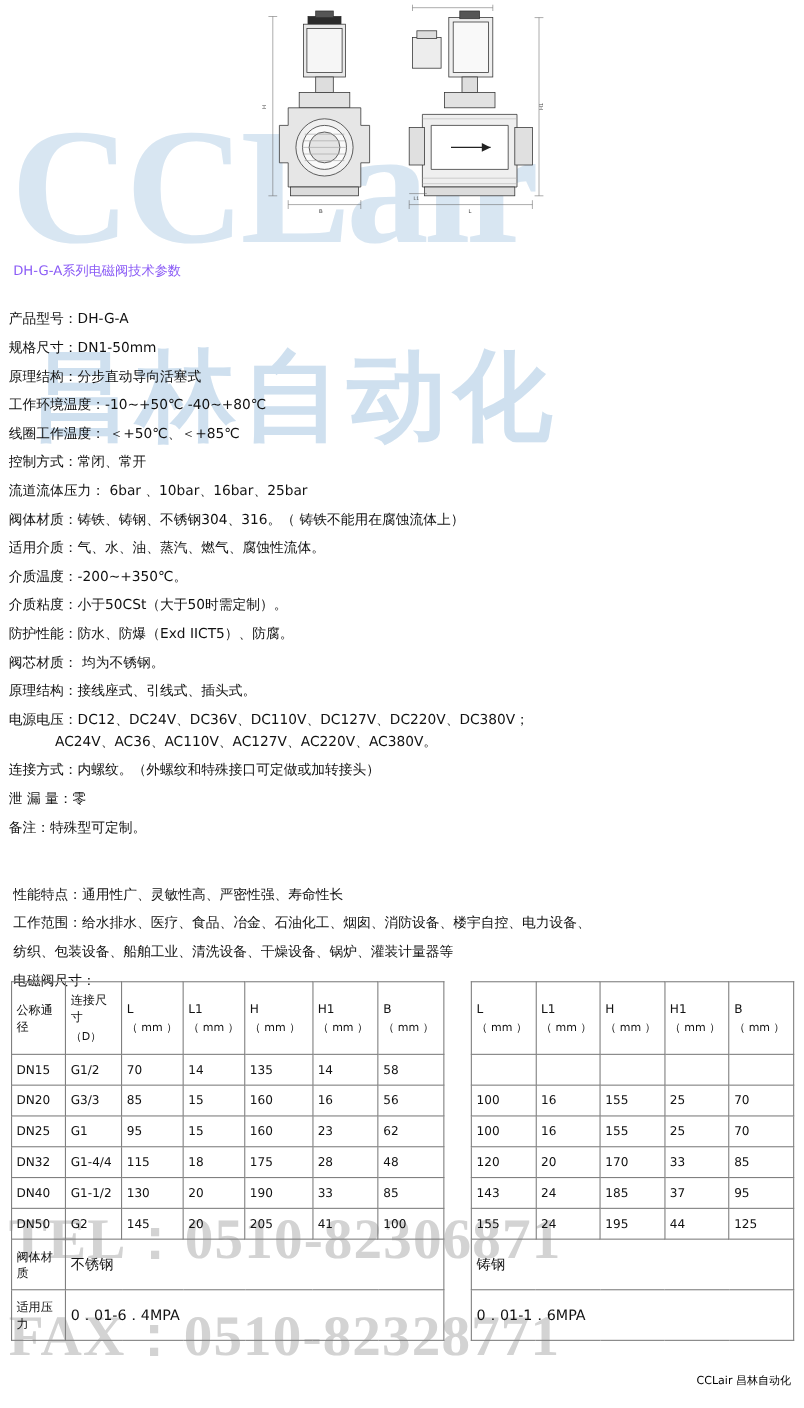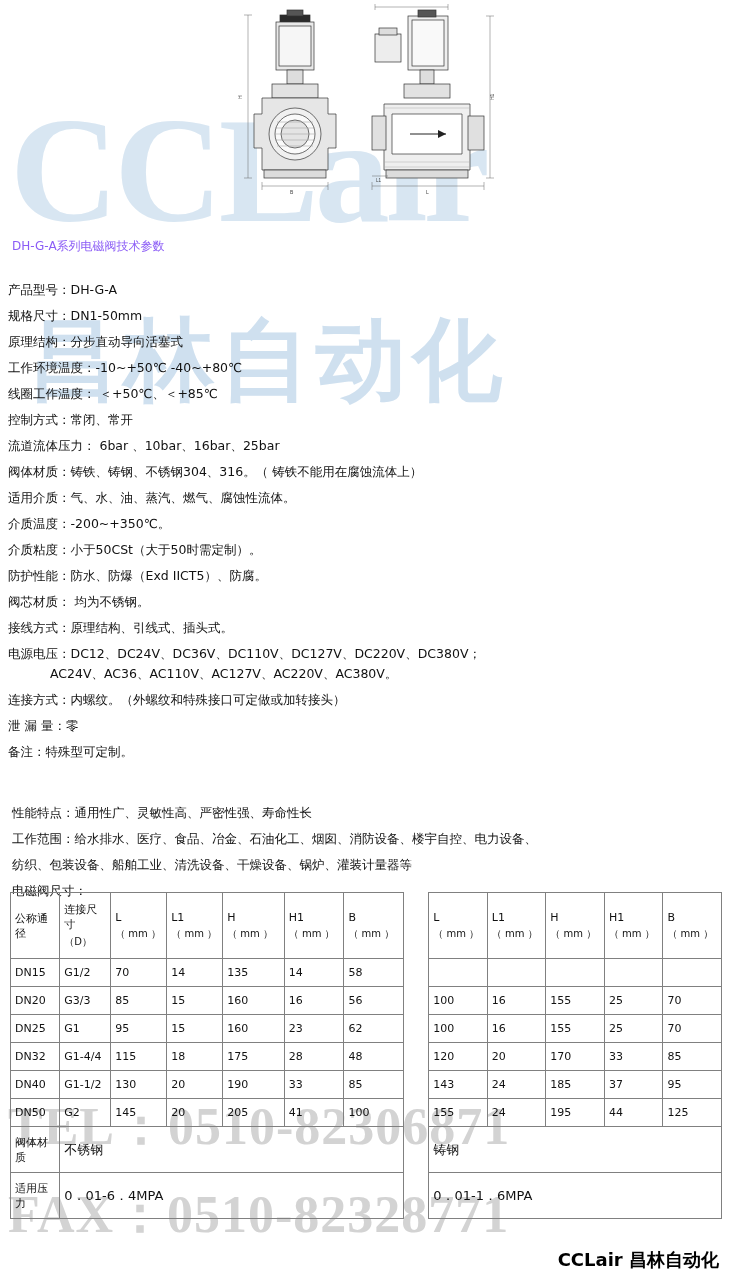--- a/index.html
+++ b/index.html
@@ -145,22 +145,22 @@
   .hdr-cell .u { display: block; font-size: 10px; margin-top: 3px; }
   .row-cell { height: 28px; }
   .mat-row td { height: 46px; vertical-align: top; padding-top: 4px; }
   .press-row td { height: 46px; vertical-align: top; padding-top: 4px; margin-left: 20px; }
   .val-big { font-size: 13px; }
 
   .brand {
     position: absolute;
     right: 12px; top: 1248px;
     font-family: "DejaVu Sans", sans-serif;
-    font-size: 18px;
-    font-weight: bold;
+    font-size: 10px;
+    font-weight: normal;
     color: #000;
     z-index: 5;
   }
 </style>
 </head>
 <body>
 
 <div id="page">
 
   <div class="wm-cc">CCLair</div>
@@ -266,21 +266,21 @@
     <div class="row">工作环境温度：-10~+50℃  -40~+80℃</div>
     <div class="row">线圈工作温度： ＜+50℃、＜+85℃</div>
     <div class="row">控制方式：常闭、常开</div>
     <div class="row">流道流体压力： 6bar 、10bar、16bar、25bar</div>
     <div class="row">阀体材质：铸铁、铸钢、不锈钢304、316。（ 铸铁不能用在腐蚀流体上）</div>
     <div class="row">适用介质：气、水、油、蒸汽、燃气、腐蚀性流体。</div>
     <div class="row">介质温度：-200~+350℃。</div>
     <div class="row">介质粘度：小于50CSt（大于50时需定制）。</div>
     <div class="row">防护性能：防水、防爆（Exd IICT5）、防腐。</div>
     <div class="row">阀芯材质： 均为不锈钢。</div>
-    <div class="row">接线方式：原理结构、引线式、插头式。</div>
+    <div class="row">原理结构：接线座式、引线式、插头式。</div>
     <div class="row">电源电压：DC12、DC24V、DC36V、DC110V、DC127V、DC220V、DC380V；</div>
     <div class="row sub">AC24V、AC36、AC110V、AC127V、AC220V、AC380V。</div>
     <div class="row">连接方式：内螺纹。（外螺纹和特殊接口可定做或加转接头）</div>
     <div class="row">泄 漏 量：零</div>
     <div class="row">备注：特殊型可定制。</div>
   </div>
 
   <div class="feature-list">
     <div class="row">性能特点：通用性广、灵敏性高、严密性强、寿命性长</div>
     <div class="row">工作范围：给水排水、医疗、食品、冶金、石油化工、烟囱、消防设备、楼宇自控、电力设备、</div>

